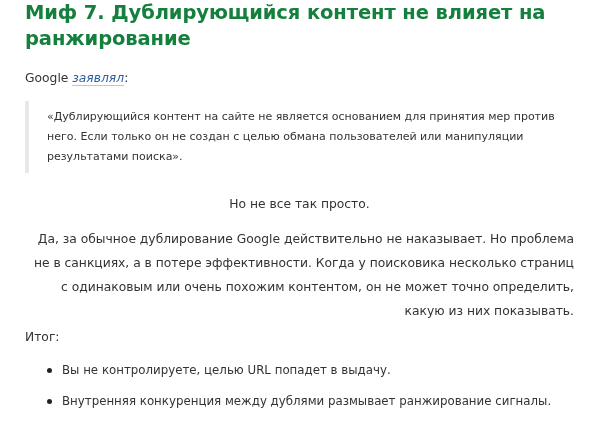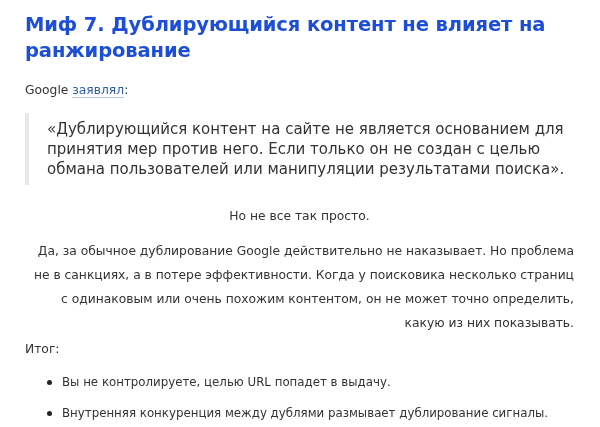--- a/index.html
+++ b/index.html
@@ -12,49 +12,50 @@
       height: 427px;
       overflow: hidden;
       font-family: "DejaVu Sans", "Liberation Sans", sans-serif;
       color: #333333;
     }
     .article {
       padding: 0 26px 0 25px;
     }
     .title {
       margin: 0;
-      padding-top: 12px;
+      padding-top: 0;
       font-family: "DejaVu Sans", "Liberation Sans", sans-serif;
       font-size: 19.5px;
       font-weight: bold;
       line-height: 26px;
-      color: #1d4ed8;
+      color: #15803d;
       letter-spacing: -0.1px;
     }
     p {
       margin: 0;
       font-size: 12.3px;
       line-height: 24px;
       color: #333333;
     }
     .intro {
       margin-top: 14px;
     }
     .link {
       color: #2c5f9e;
       text-decoration: none;
       border-bottom: 1px solid #b8c8dc;
+      font-style: italic;
     }
     .quote {
       margin: 11px 0 0 0;
       border-left: 4px solid #e8e8e8;
       padding: 6px 0 6px 18px;
     }
     .quote p {
-      font-size: 15px;
+      font-size: 11px;
       line-height: 20px;
       color: #333333;
     }
     .p1 { margin-top: 19px; text-align: center; }
     .p2 { margin-top: 11px; text-align: right; }
     .p3 { margin-top: 2px; }
     ul.list {
       margin: 11px 0 0 0;
       padding: 0 0 0 22px;
       list-style: none;
@@ -88,16 +89,16 @@
   <blockquote class="quote">
     <p>«Дублирующийся контент на сайте не является основанием для принятия мер против него. Если только он не создан с целью обмана пользователей или манипуляции результатами поиска».</p>
   </blockquote>
 
   <p class="p1">Но не все так просто.</p>
   <p class="p2">Да, за обычное дублирование Google действительно не наказывает. Но проблема не в санкциях, а в потере эффективности. Когда у поисковика несколько страниц с одинаковым или очень похожим контентом, он не может точно определить, какую из них показывать.</p>
   <p class="p3">Итог:</p>
 
   <ul class="list">
     <li><span class="bullet"></span><span>Вы не контролируете, целью URL попадет в выдачу.</span></li>
-    <li><span class="bullet"></span><span>Внутренняя конкуренция между дублями размывает дублирование сигналы.</span></li>
+    <li><span class="bullet"></span><span>Внутренняя конкуренция между дублями размывает ранжирование сигналы.</span></li>
 
   </ul>
 </div>
 
 </body></html>

